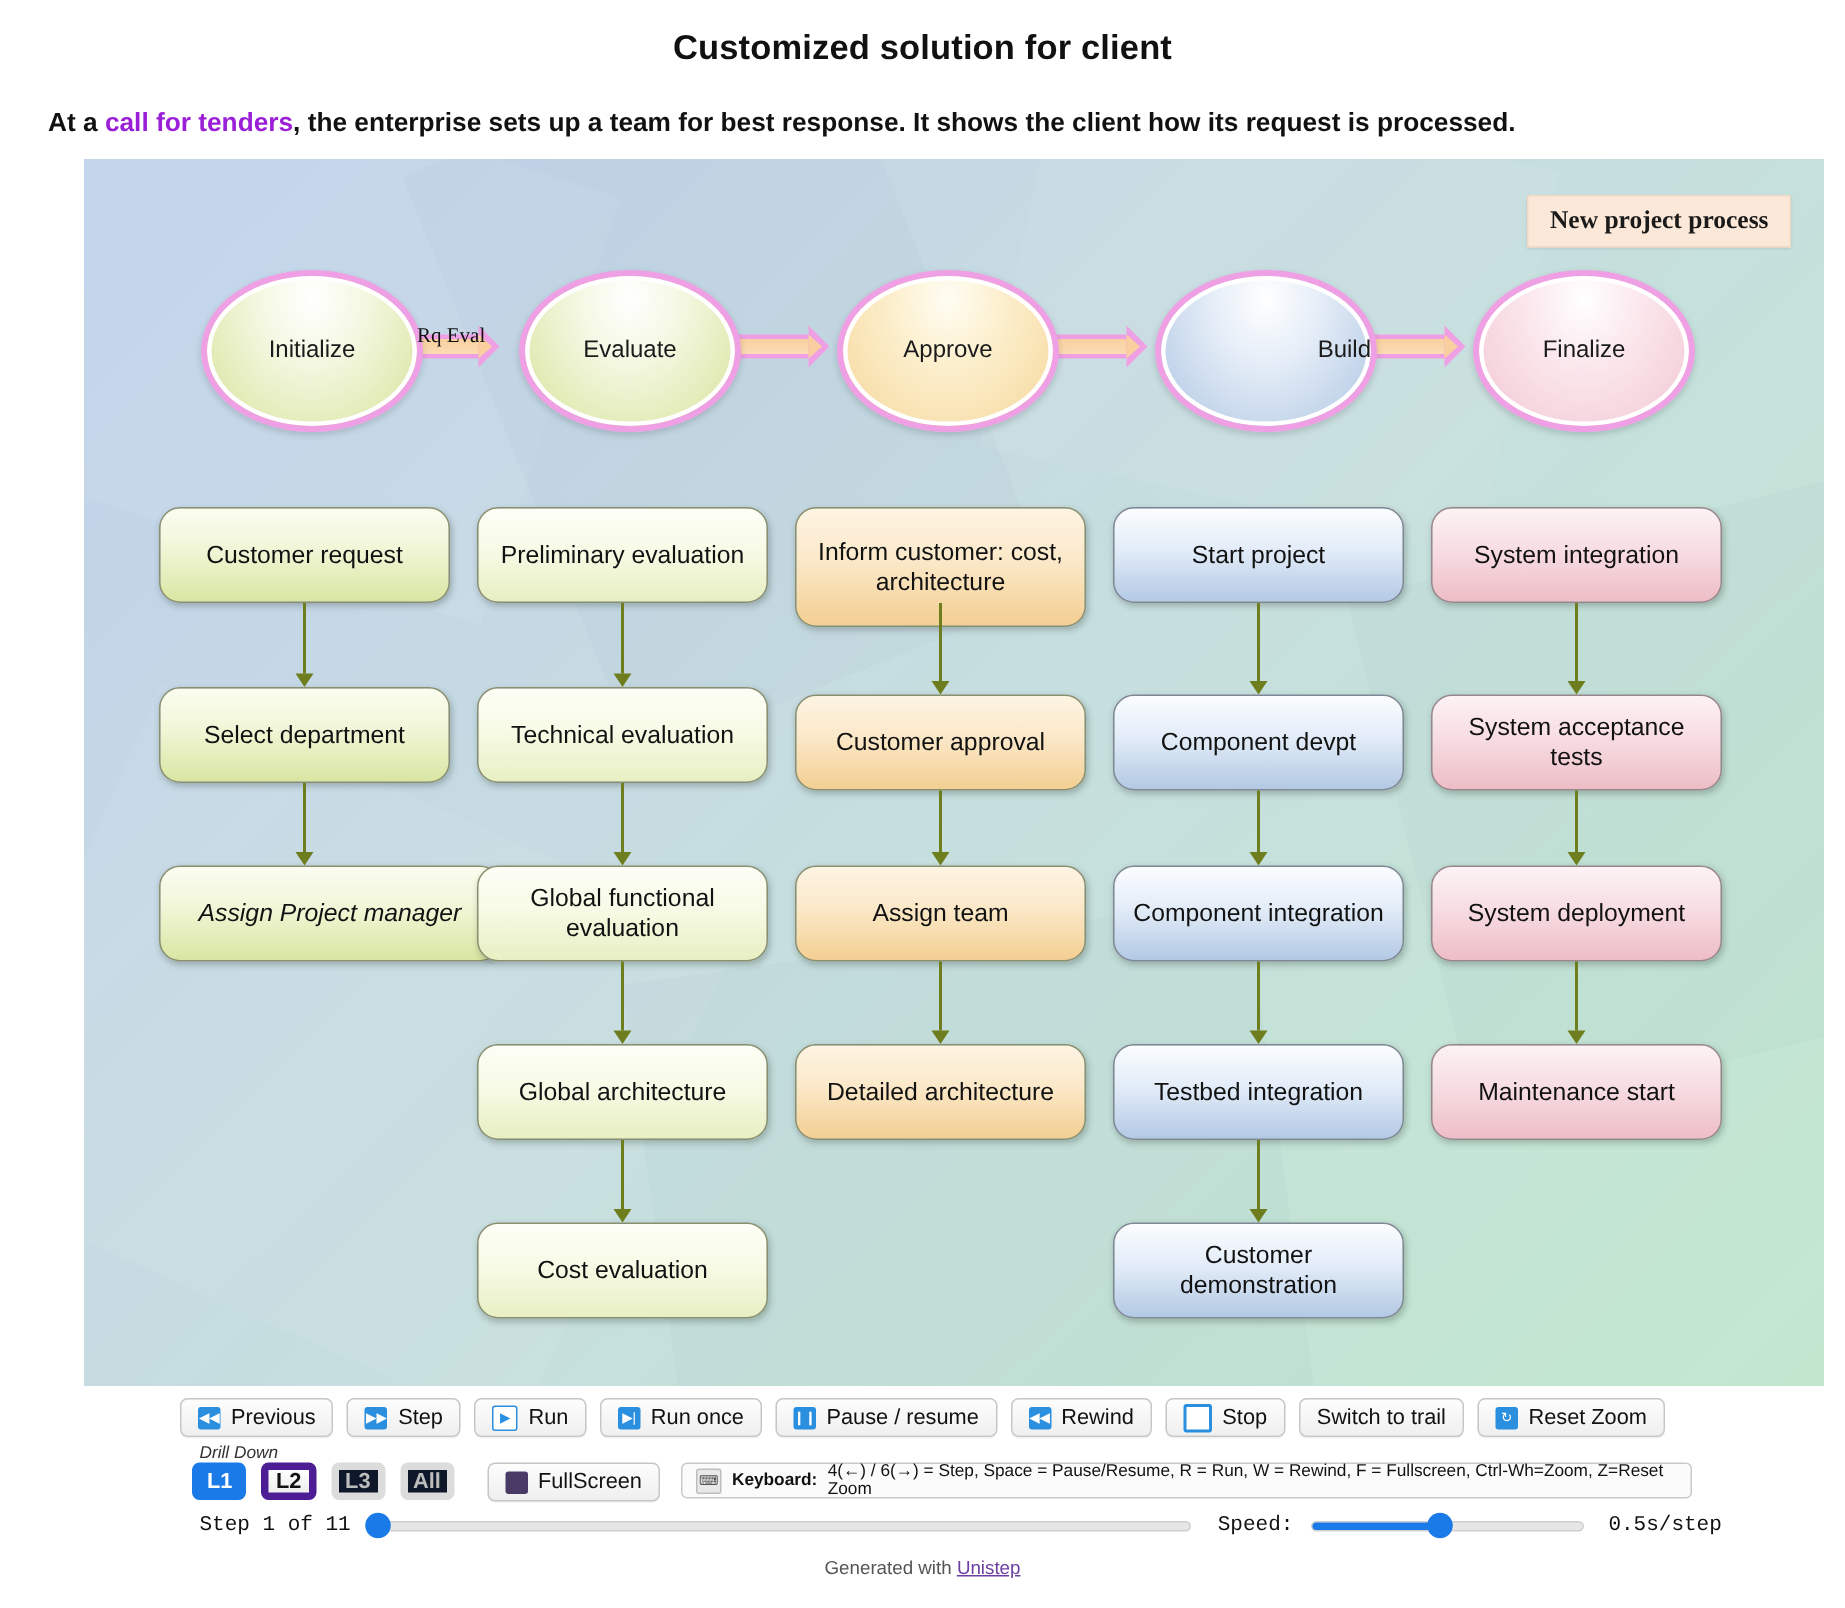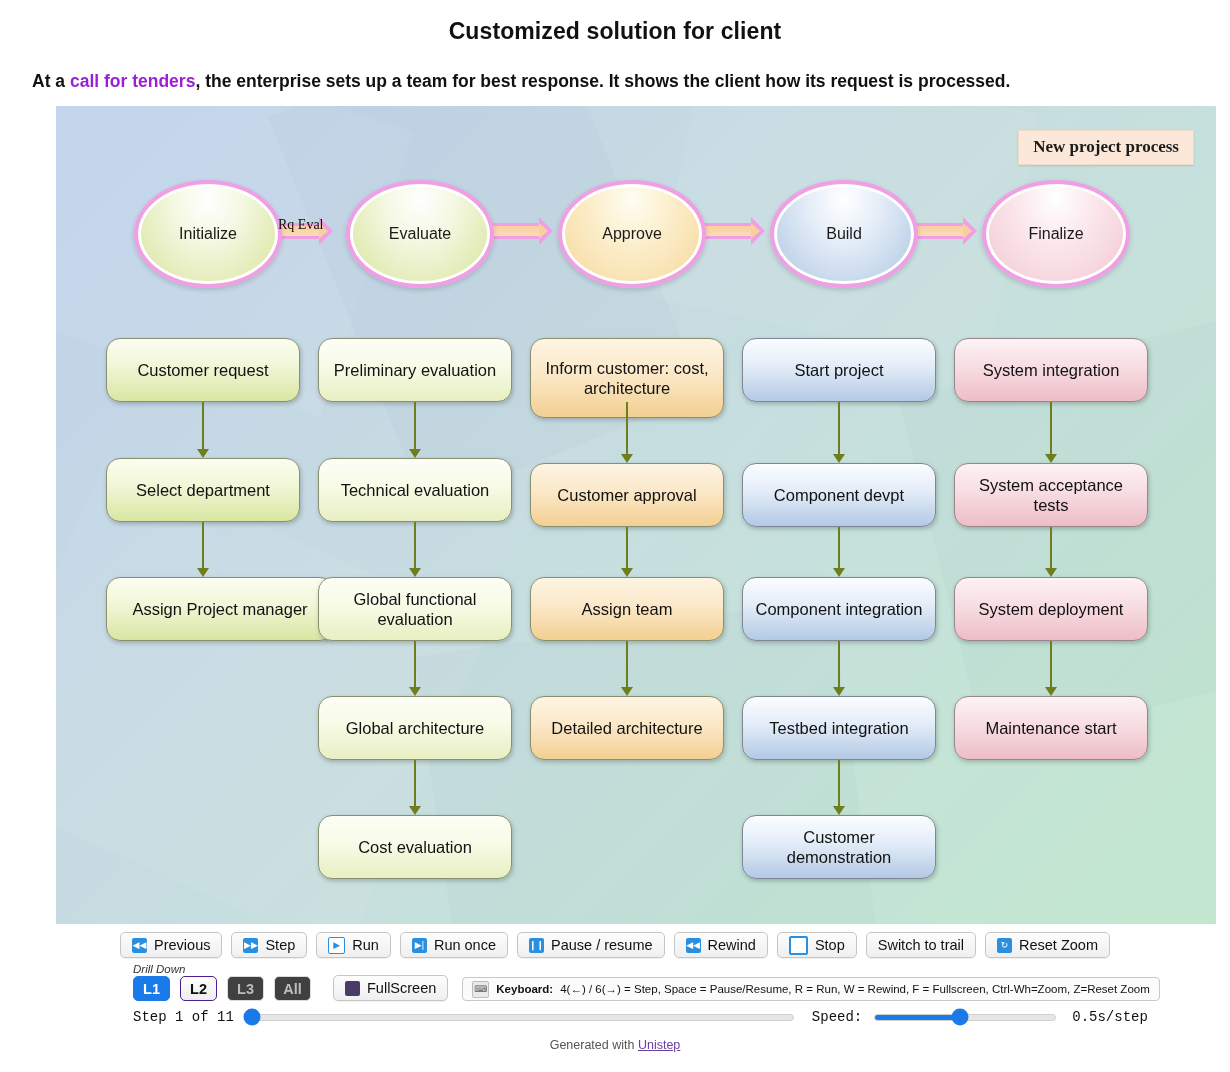--- a/index.html
+++ b/index.html
@@ -47,21 +47,21 @@
   .ell{
     position:absolute;top:0;width:140px;height:100px;
     border-radius:50%;
     border:4px solid #ef9fe3;
     box-shadow:0 0 0 3px #ffffff inset, 0 2px 5px rgba(0,0,0,.16);
     display:flex;align-items:center;justify-content:center;
     font-size:16px;color:#1b1b1b;text-align:center;
   }
   .ell.g{background:radial-gradient(ellipse at 50% 15%,#ffffff 0%,#f4f8e2 35%,#d7e39a 100%);}
   .ell.y{background:radial-gradient(ellipse at 50% 15%,#fffdf3 0%,#fcf0cf 35%,#f6d79a 100%);}
-  .ell.b{background:radial-gradient(ellipse at 50% 15%,#ffffff 0%,#e6eef8 35%,#aec6e2 100%);}
+  .ell.b{background:radial-gradient(ellipse at 50% 15%,#ffffff 0%,#e6eef8 35%,#aec6e2 100%);justify-content:flex-end;}
   .ell.p{background:radial-gradient(ellipse at 50% 15%,#ffffff 0%,#fbe9ee 35%,#f2c6d2 100%);}
 
   .arrowT{position:absolute;top:43px;height:16px;}
   .arrowT .shaft{
     position:absolute;left:0;top:0;height:16px;width:calc(100% - 13px);
     background:linear-gradient(#f9cfa0,#fbdcb5);
     border-top:3px solid #ef9fe3;border-bottom:3px solid #ef9fe3;
     box-sizing:border-box;
   }
   .arrowT .head{
@@ -115,31 +115,31 @@
     width:15px;height:15px;border-radius:2px;
     background:#2b8fe0;display:inline-flex;align-items:center;
     justify-content:center;color:#fff;font-size:9px;line-height:1;
     flex:none;
   }
   .ic.white{background:#fff;border:1px solid #2b8fe0;}
   .ic.sq{background:#fff;border:2px solid #2b8fe0;}
   .ic.dark{background:#4a3b66;}
   .ic.kb{background:#e9e9e9;border:1px solid #bdbdbd;color:#555;font-size:9px;}
 
-  .bar2{position:absolute;left:0;top:975px;width:1230px;display:flex;align-items:flex-end;}
+  .bar2{position:absolute;left:0;top:975px;width:1128px;display:flex;align-items:flex-start;}
   .drill{position:absolute;left:133px;top:-12px;font-size:11.5px;font-style:italic;color:#333;}
   .lvl{
-    width:37px;height:25px;border-radius:5px;border:1px solid #4c1d95;
+    width:37px;height:25px;border-radius:5px;border:5px solid #4c1d95;
     background:linear-gradient(#fdfdfd,#eeeeee);
     display:flex;align-items:center;justify-content:center;
     font-size:14.5px;font-weight:bold;color:#111;cursor:pointer;margin-right:10px;
     box-sizing:border-box;
   }
   .lvl.on{background:#1a7ae8;border-color:#1a7ae8;color:#fff;}
-  .lvl.off{color:#bdbdbd;border-color:#dcdcdc;background:#404040;}
+  .lvl.off{color:#bdbdbd;border-color:#dcdcdc;background:#0f172a;}
 
   .kbbox{
     margin-left:14px;border:1px solid #c9c9c9;border-radius:4px;background:#fbfbfb;
     padding:4px 9px;font-size:11.5px;color:#111;display:flex;align-items:center;gap:7px;
     height:24px;box-sizing:border-box;
   }
   .kbbox b{font-weight:bold;}
 
   .bar3{position:absolute;left:0;top:1009px;width:1204px;display:flex;align-items:center;}
   .stepLbl{font-family:"Liberation Mono",monospace;font-size:14px;color:#111;}
@@ -205,21 +205,21 @@
         </div>
       <div class="ell p" style="left:926px;">
           <span>Finalize</span>
         </div>
 
       <div class="edgeLbl" style="left:222px;">Rq Eval</div>
     </div>
 
     <div class="box green" style="left:50px;top:352px;width:194px;height:64px;">Select department</div>
     <div class="box green" style="left:50px;top:232px;width:194px;height:64px;">Customer request</div>
-    <div class="box green" style="left:50px;top:471px;width:228px;height:64px;">Assign Project manager</div>
+    <div class="box green" style="left:50px;top:471px;width:228px;height:64px;font-style:italic;">Assign Project manager</div>
     <div class="conn" style="left:146px;top:296px;height:47px;"></div>
     <div class="connHead" style="left:141px;top:343px;"></div>
     <div class="conn" style="left:146px;top:416px;height:46px;"></div>
     <div class="connHead" style="left:141px;top:462px;"></div>
 
     <div class="box lgreen" style="left:262px;top:232px;width:194px;height:64px;">Preliminary evaluation</div>
     <div class="box lgreen" style="left:262px;top:471px;width:194px;height:64px;">Global functional evaluation</div>
     <div class="box lgreen" style="left:262px;top:352px;width:194px;height:64px;">Technical evaluation</div>
     <div class="box lgreen" style="left:262px;top:590px;width:194px;height:64px;">Global architecture</div>
     <div class="box lgreen" style="left:262px;top:709px;width:194px;height:64px;text-align:right;">Cost evaluation</div>

